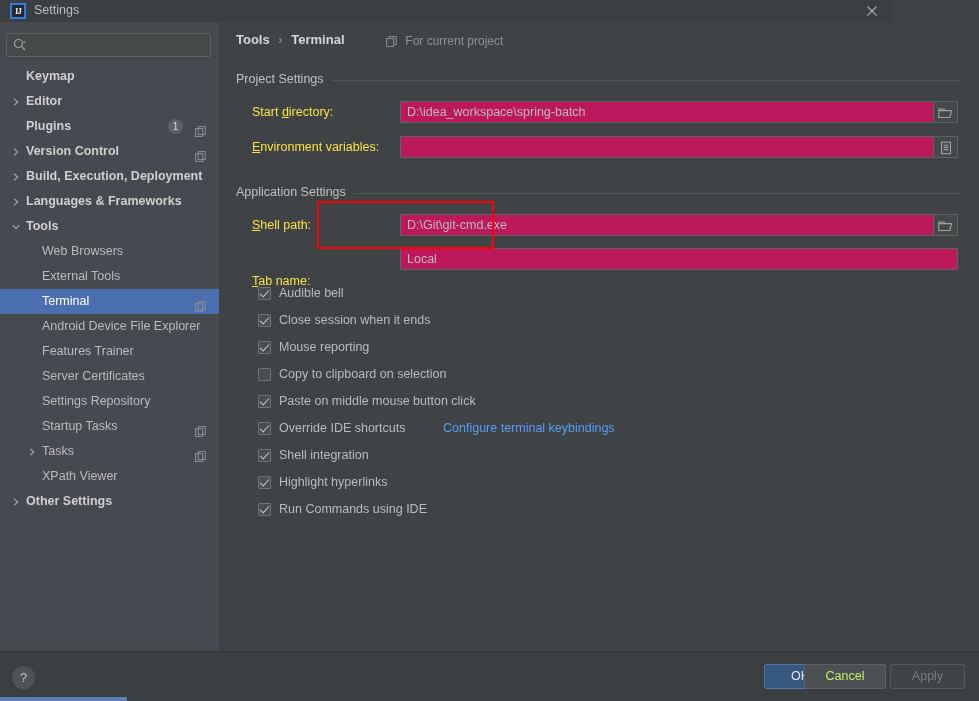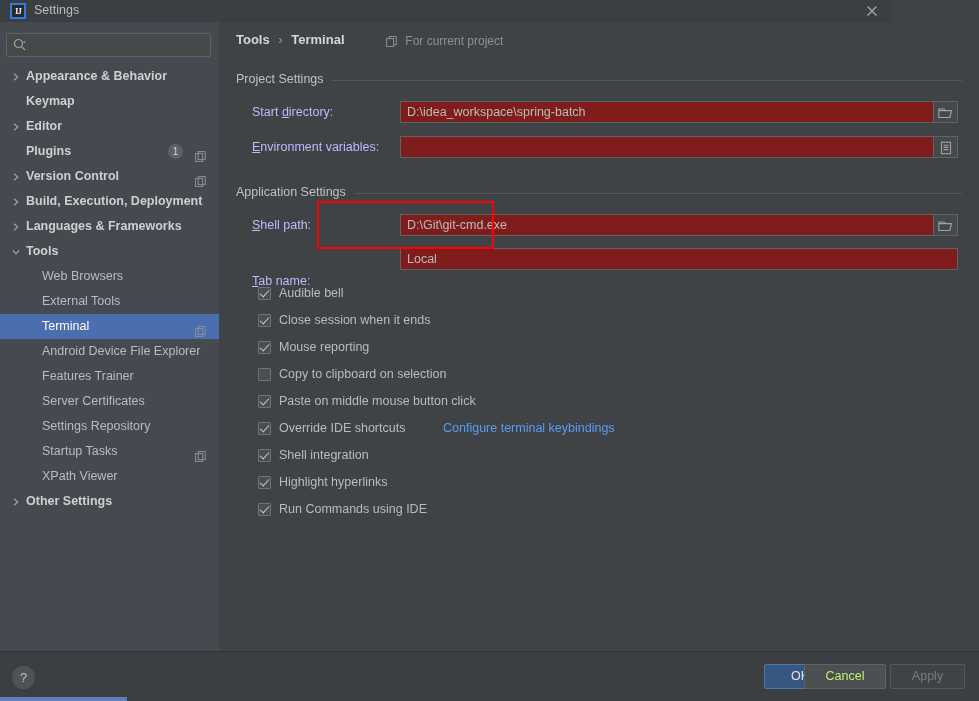--- a/index.html
+++ b/index.html
@@ -135,28 +135,28 @@
     z-index: 2;
     text-align: center;
   }
   .group-line {
     position: absolute; left: 0; right: 0; top: 8px;
     height: 1px; background: #51565A;
   }
 
   .field-label {
     position: absolute;
-    font-size: 12.5px; color: #c4b5fd;
+    font-size: 12.5px; color: #fde047;
   }
   .field-label u { text-decoration: underline; }
 
   .textfield {
     position: absolute;
     height: 22px;
-    background: #7f1d1d;
+    background: #be185d;
     border: 1px solid #5E6366;
     color: #BBBBBB;
     font-size: 12.5px;
     padding: 0 6px;
     line-height: 20px;
     outline: none;
     font-family: "Liberation Sans", sans-serif;
     white-space: nowrap; overflow: hidden;
   }
   .field-btn {
@@ -281,28 +281,20 @@
       <span id="search-icon">
         <svg width="14" height="14" viewBox="0 0 14 14">
           <circle cx="5.5" cy="5.5" r="4" stroke="#9FA3A6" stroke-width="1.2" fill="none"></circle>
           <path d="M8.6 8.6 L12 12" stroke="#9FA3A6" stroke-width="1.2"></path>
           <path d="M10 3.5 l2.6 0 l-1.3 2 z" fill="#9FA3A6"></path>
         </svg>
       </span>
     </div>
     <div id="tree">
         <div class="tree-row bold">
-          <span class="arrow" style="left: 10px;">
-            <svg width="8" height="8" viewBox="0 0 8 8">
-              <path d="M2.2 0.8 L5.6 4 L2.2 7.2" stroke="#9AA0A6" stroke-width="1.3" fill="none"></path>
-            </svg>
-          </span>
-          <span class="tree-label" style="left: 26px;">Appearance &amp; Behavior</span>
-        </div>
-        <div class="tree-row bold">
           <span class="tree-label" style="left: 26px;">Keymap</span>
         </div>
         <div class="tree-row bold">
           <span class="arrow" style="left: 10px;">
             <svg width="8" height="8" viewBox="0 0 8 8">
               <path d="M2.2 0.8 L5.6 4 L2.2 7.2" stroke="#9AA0A6" stroke-width="1.3" fill="none"></path>
             </svg>
           </span>
           <span class="tree-label" style="left: 26px;">Editor</span>
         </div>
@@ -370,20 +362,32 @@
           <span class="tree-label" style="left: 42px;">Features Trainer</span>
         </div>
         <div class="tree-row">
           <span class="tree-label" style="left: 42px;">Server Certificates</span>
         </div>
         <div class="tree-row">
           <span class="tree-label" style="left: 42px;">Settings Repository</span>
         </div>
         <div class="tree-row">
           <span class="tree-label" style="left: 42px;">Startup Tasks</span>
+          <span class="proj-icon"><svg width="11" height="11" viewBox="0 0 11 11">
+              <rect x="3.2" y="0.6" width="7" height="8" stroke="#8C9196" stroke-width="1" fill="none"></rect>
+              <rect x="0.6" y="2.6" width="7" height="8" stroke="#8C9196" stroke-width="1" fill="none"></rect>
+            </svg></span>
+        </div>
+        <div class="tree-row">
+          <span class="arrow" style="left: 26px;">
+            <svg width="8" height="8" viewBox="0 0 8 8">
+              <path d="M2.2 0.8 L5.6 4 L2.2 7.2" stroke="#9AA0A6" stroke-width="1.3" fill="none"></path>
+            </svg>
+          </span>
+          <span class="tree-label" style="left: 42px;">Tasks</span>
           <span class="proj-icon"><svg width="11" height="11" viewBox="0 0 11 11">
               <rect x="3.2" y="0.6" width="7" height="8" stroke="#8C9196" stroke-width="1" fill="none"></rect>
               <rect x="0.6" y="2.6" width="7" height="8" stroke="#8C9196" stroke-width="1" fill="none"></rect>
             </svg></span>
         </div>
         <div class="tree-row">
           <span class="tree-label" style="left: 42px;">XPath Viewer</span>
         </div>
         <div class="tree-row bold">
           <span class="arrow" style="left: 10px;">

